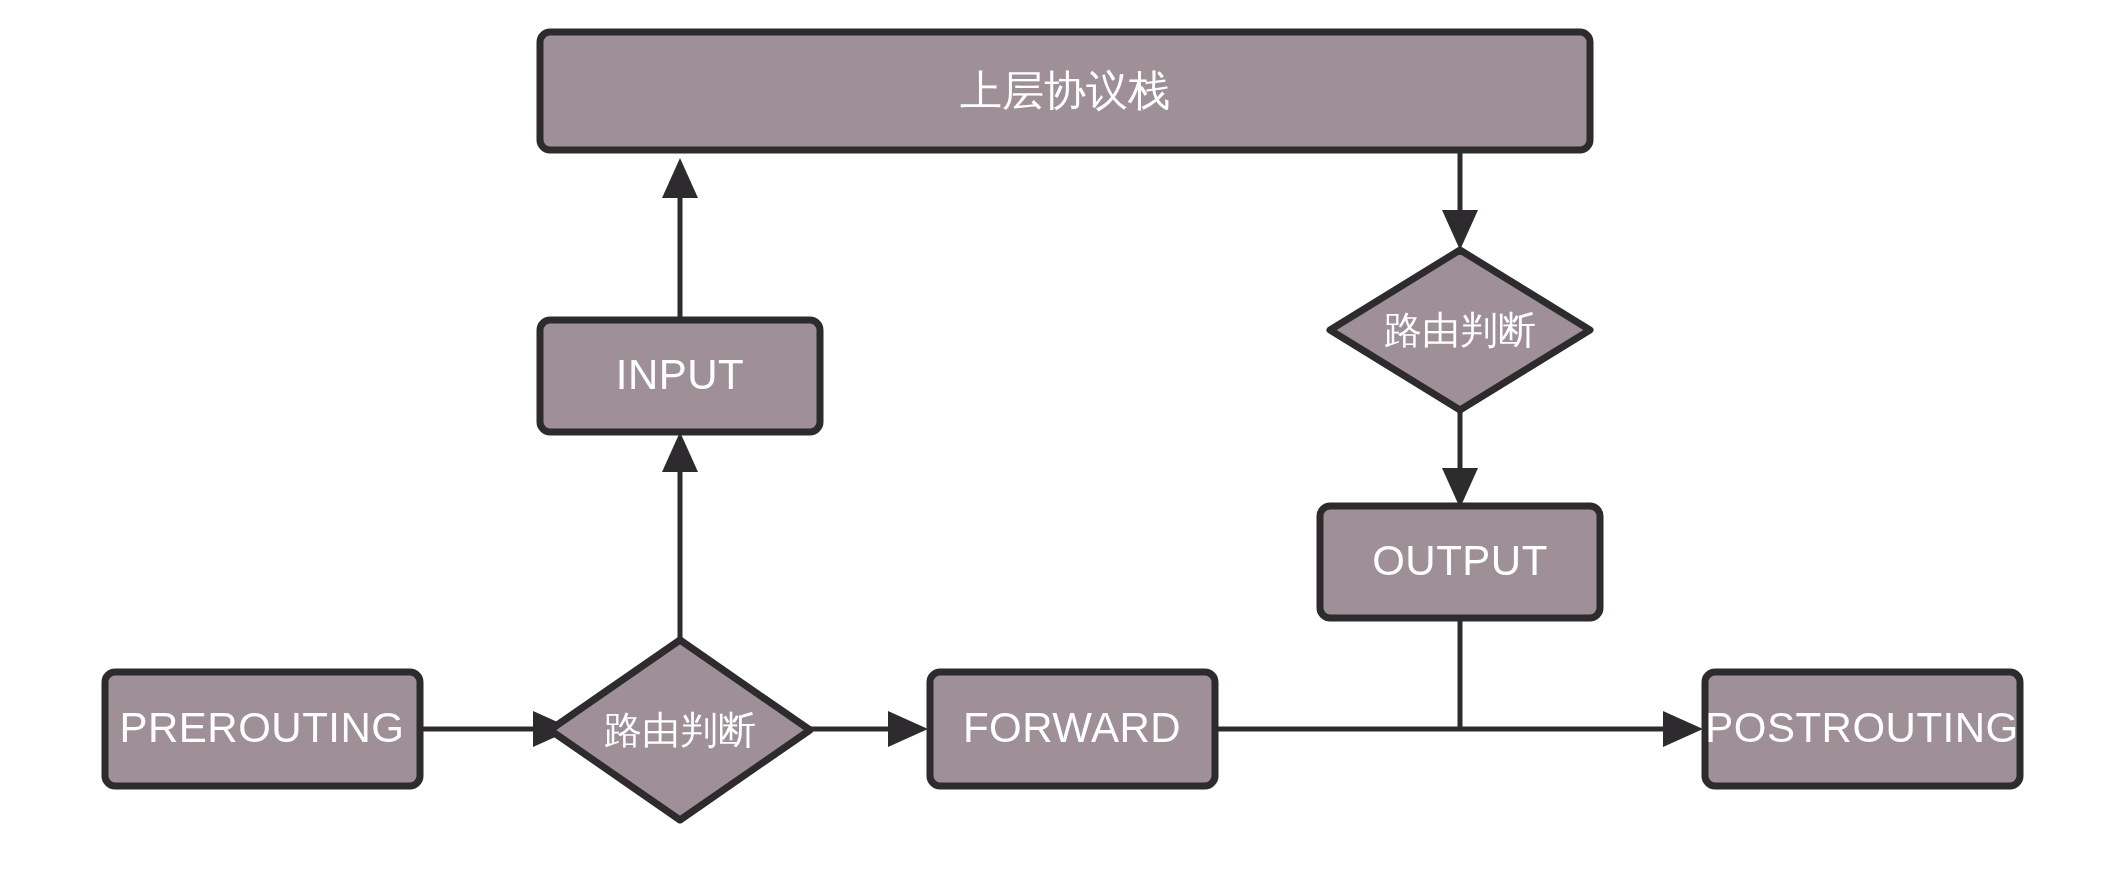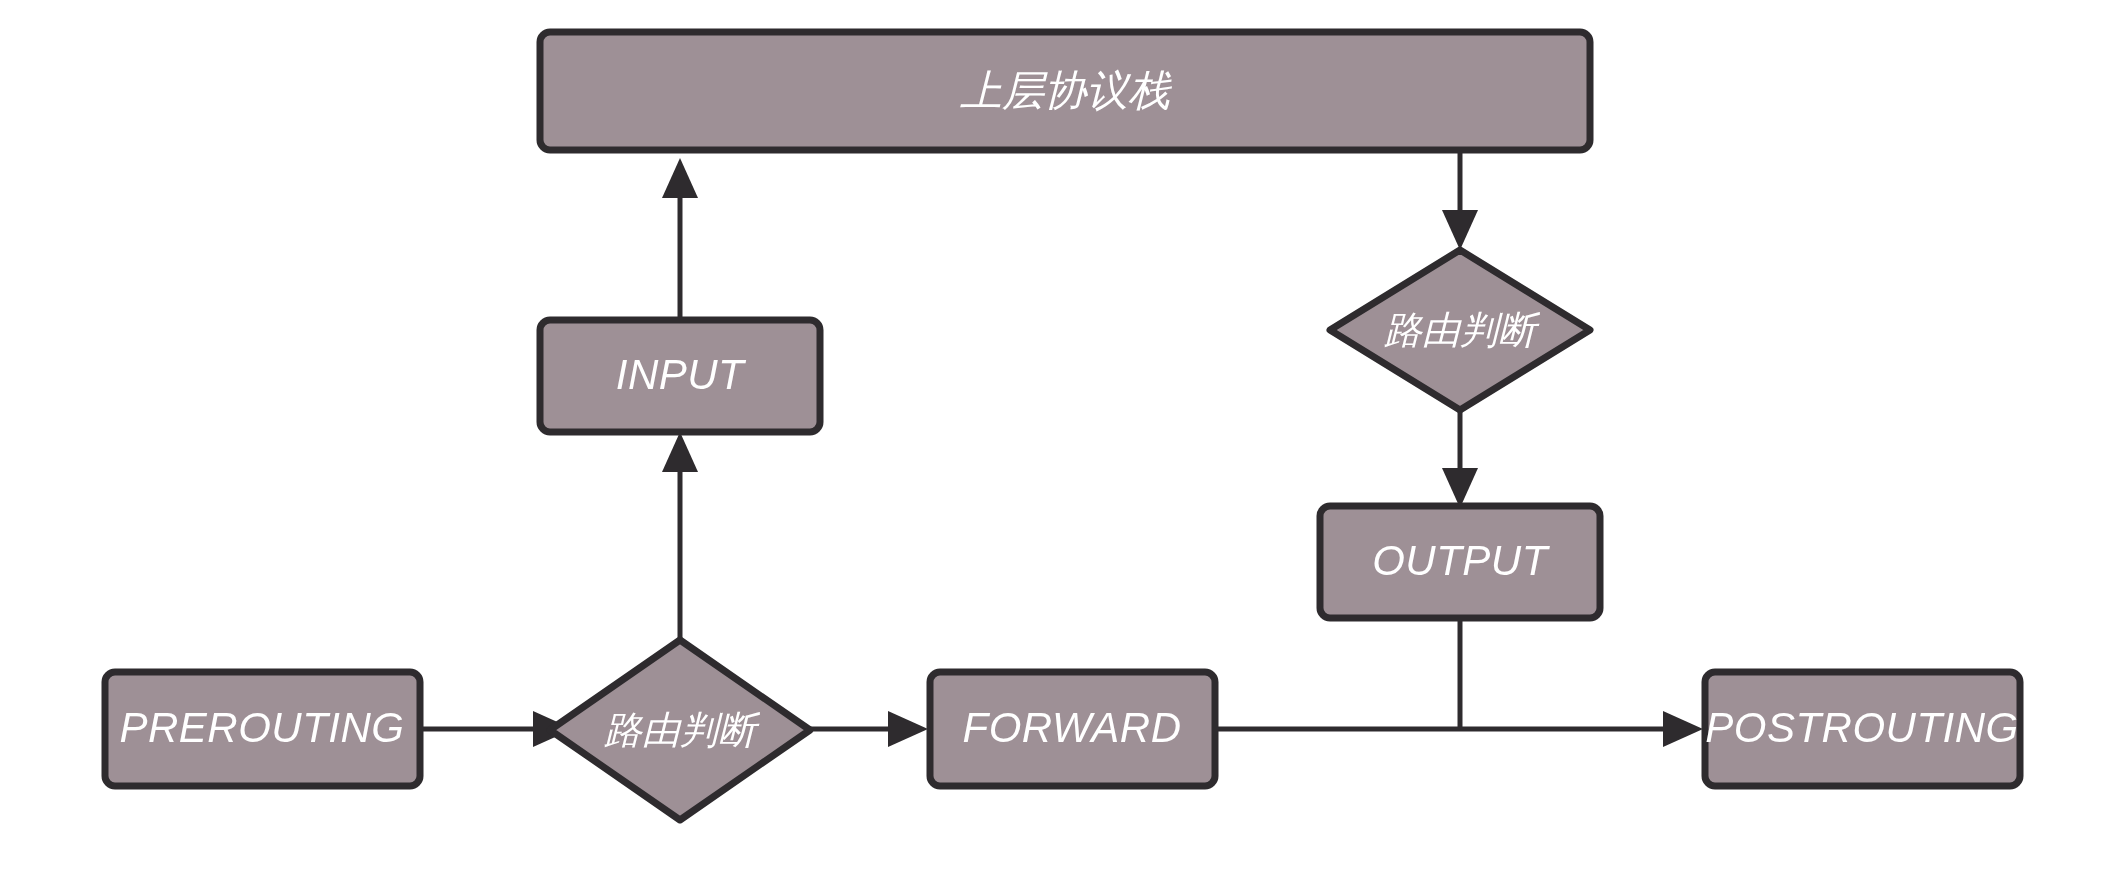--- a/index.html
+++ b/index.html
@@ -10,21 +10,20 @@
   }
   body {
     font-family: "Liberation Sans", "DejaVu Sans", sans-serif;
   }
   #canvas {
     position: relative;
     width: 2126px;
     height: 889px;
     background: #ffffff;
     overflow: hidden;
-    font-style: italic;
   }
   #flow-svg {
     position: absolute;
     top: 0;
     left: 0;
     width: 2126px;
     height: 889px;
     display: block;
   }
   .node-shape {

